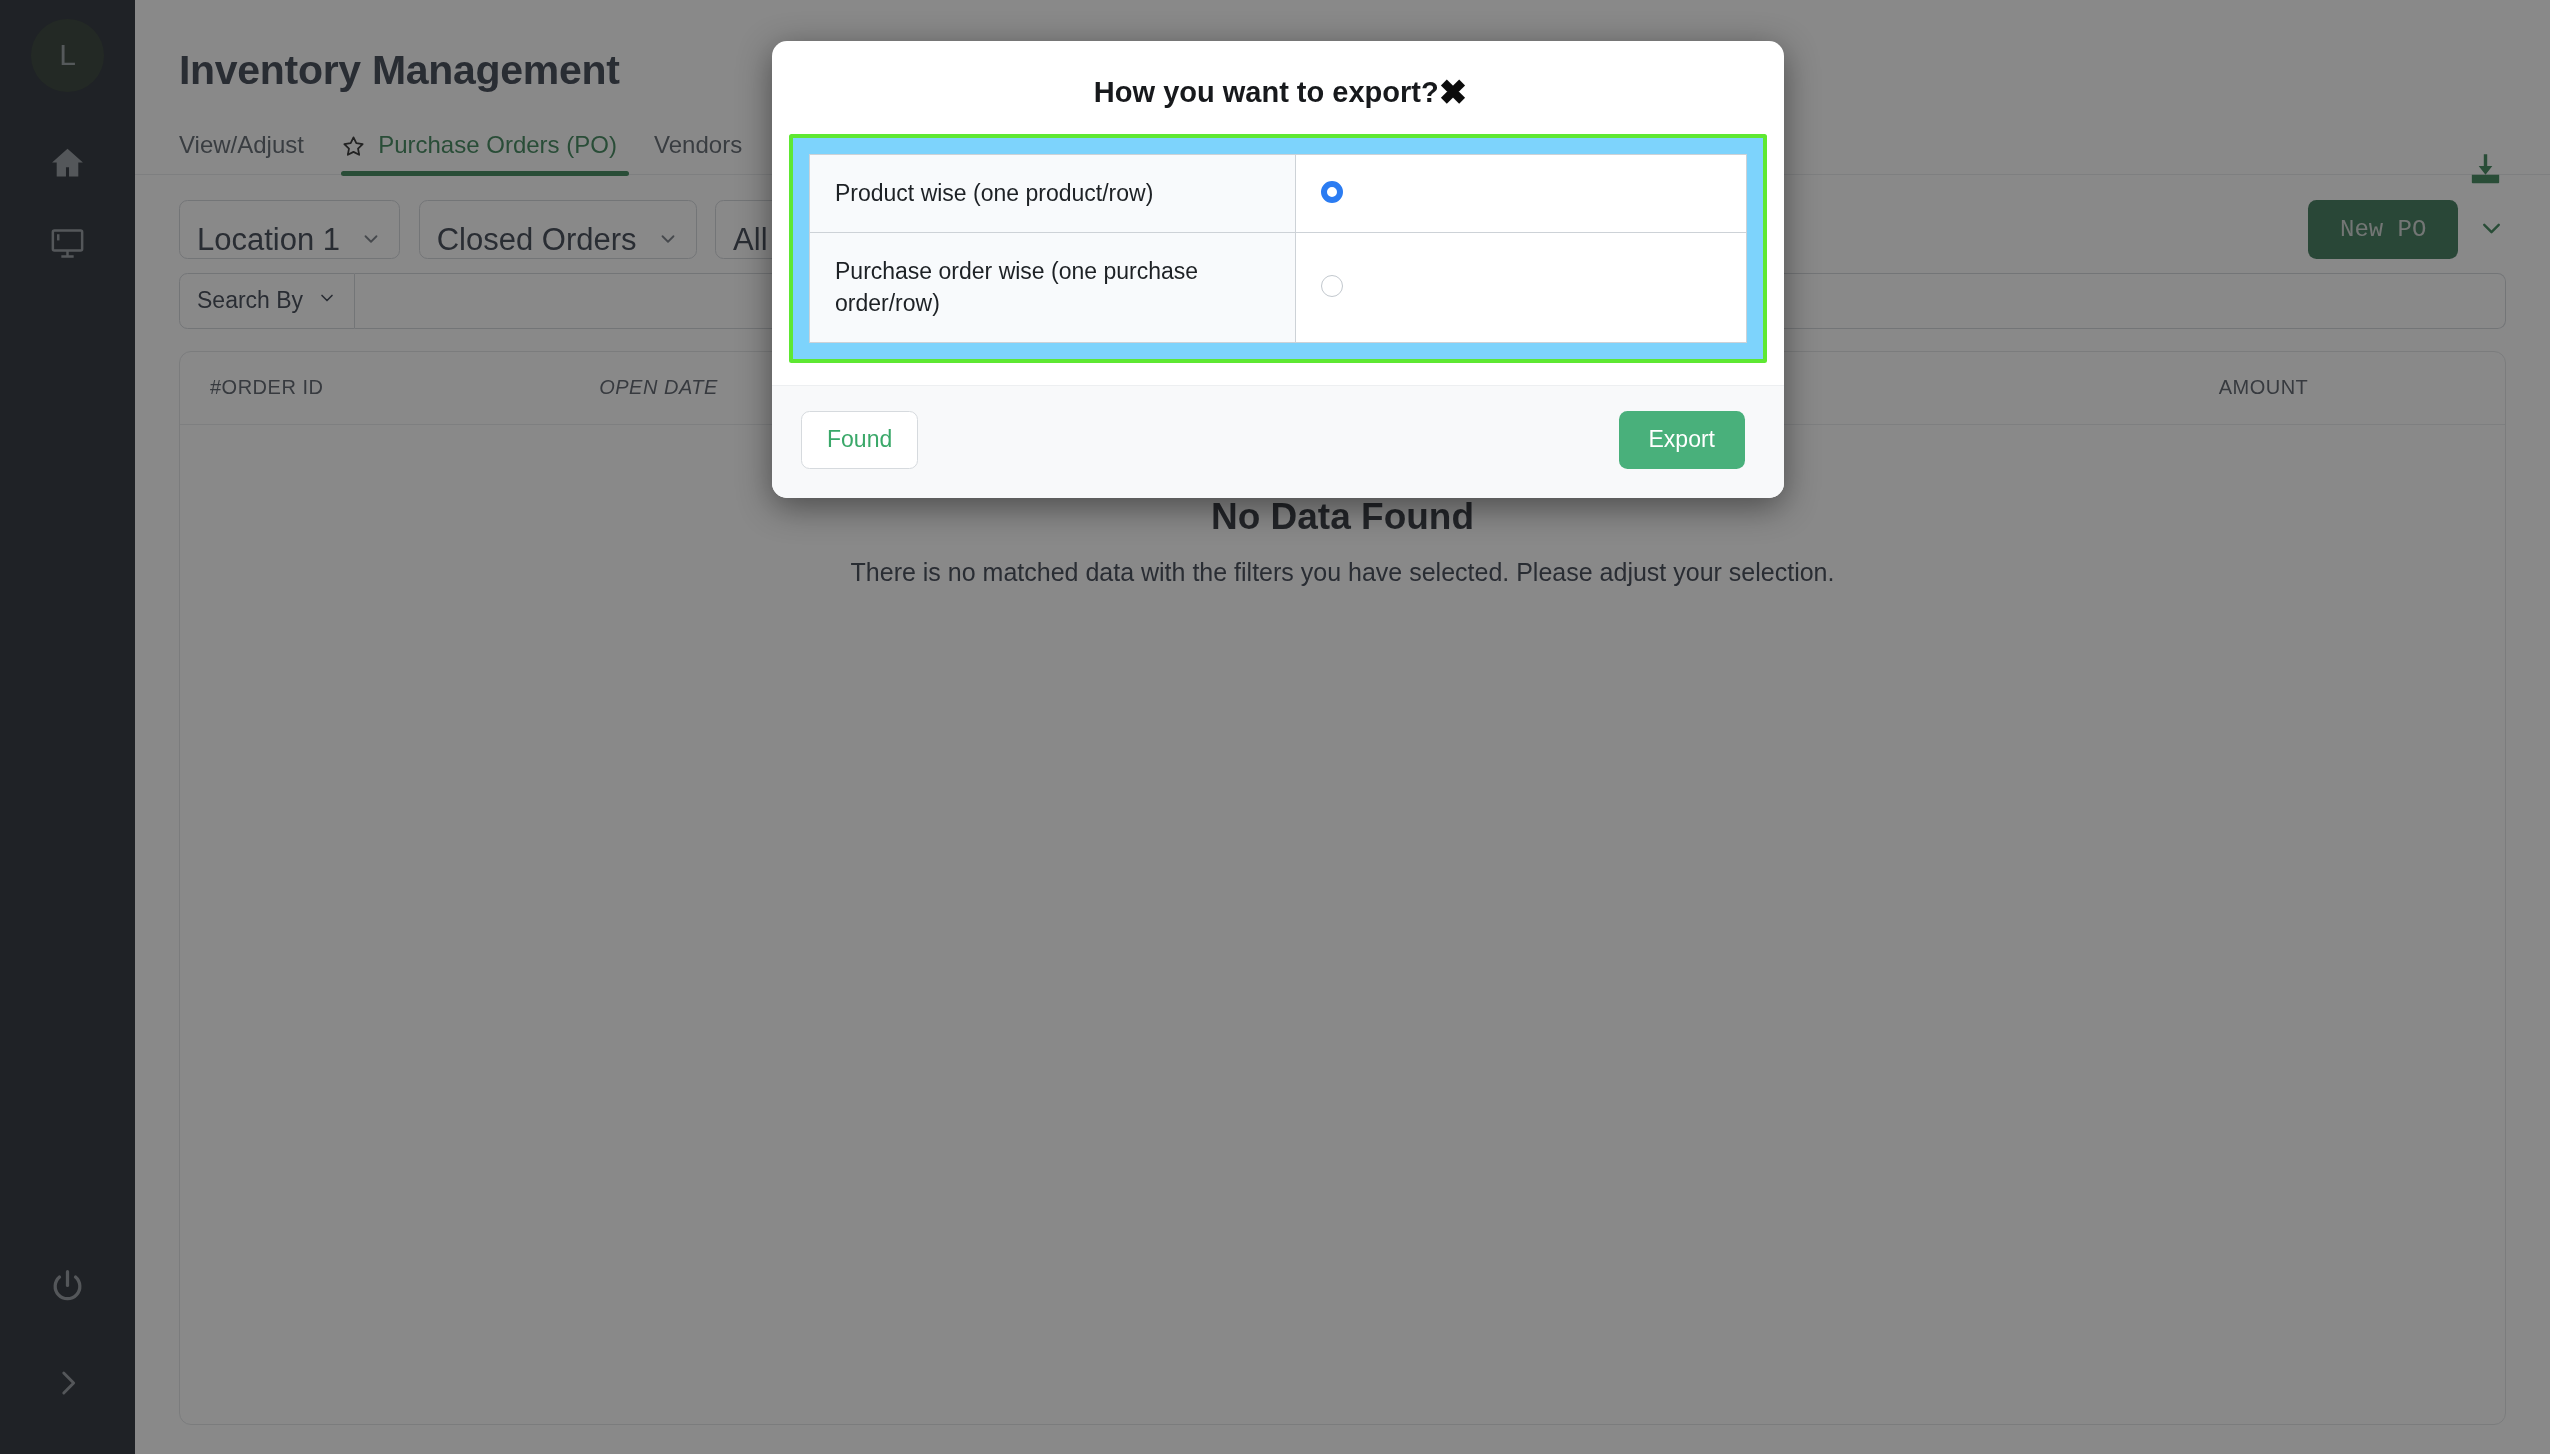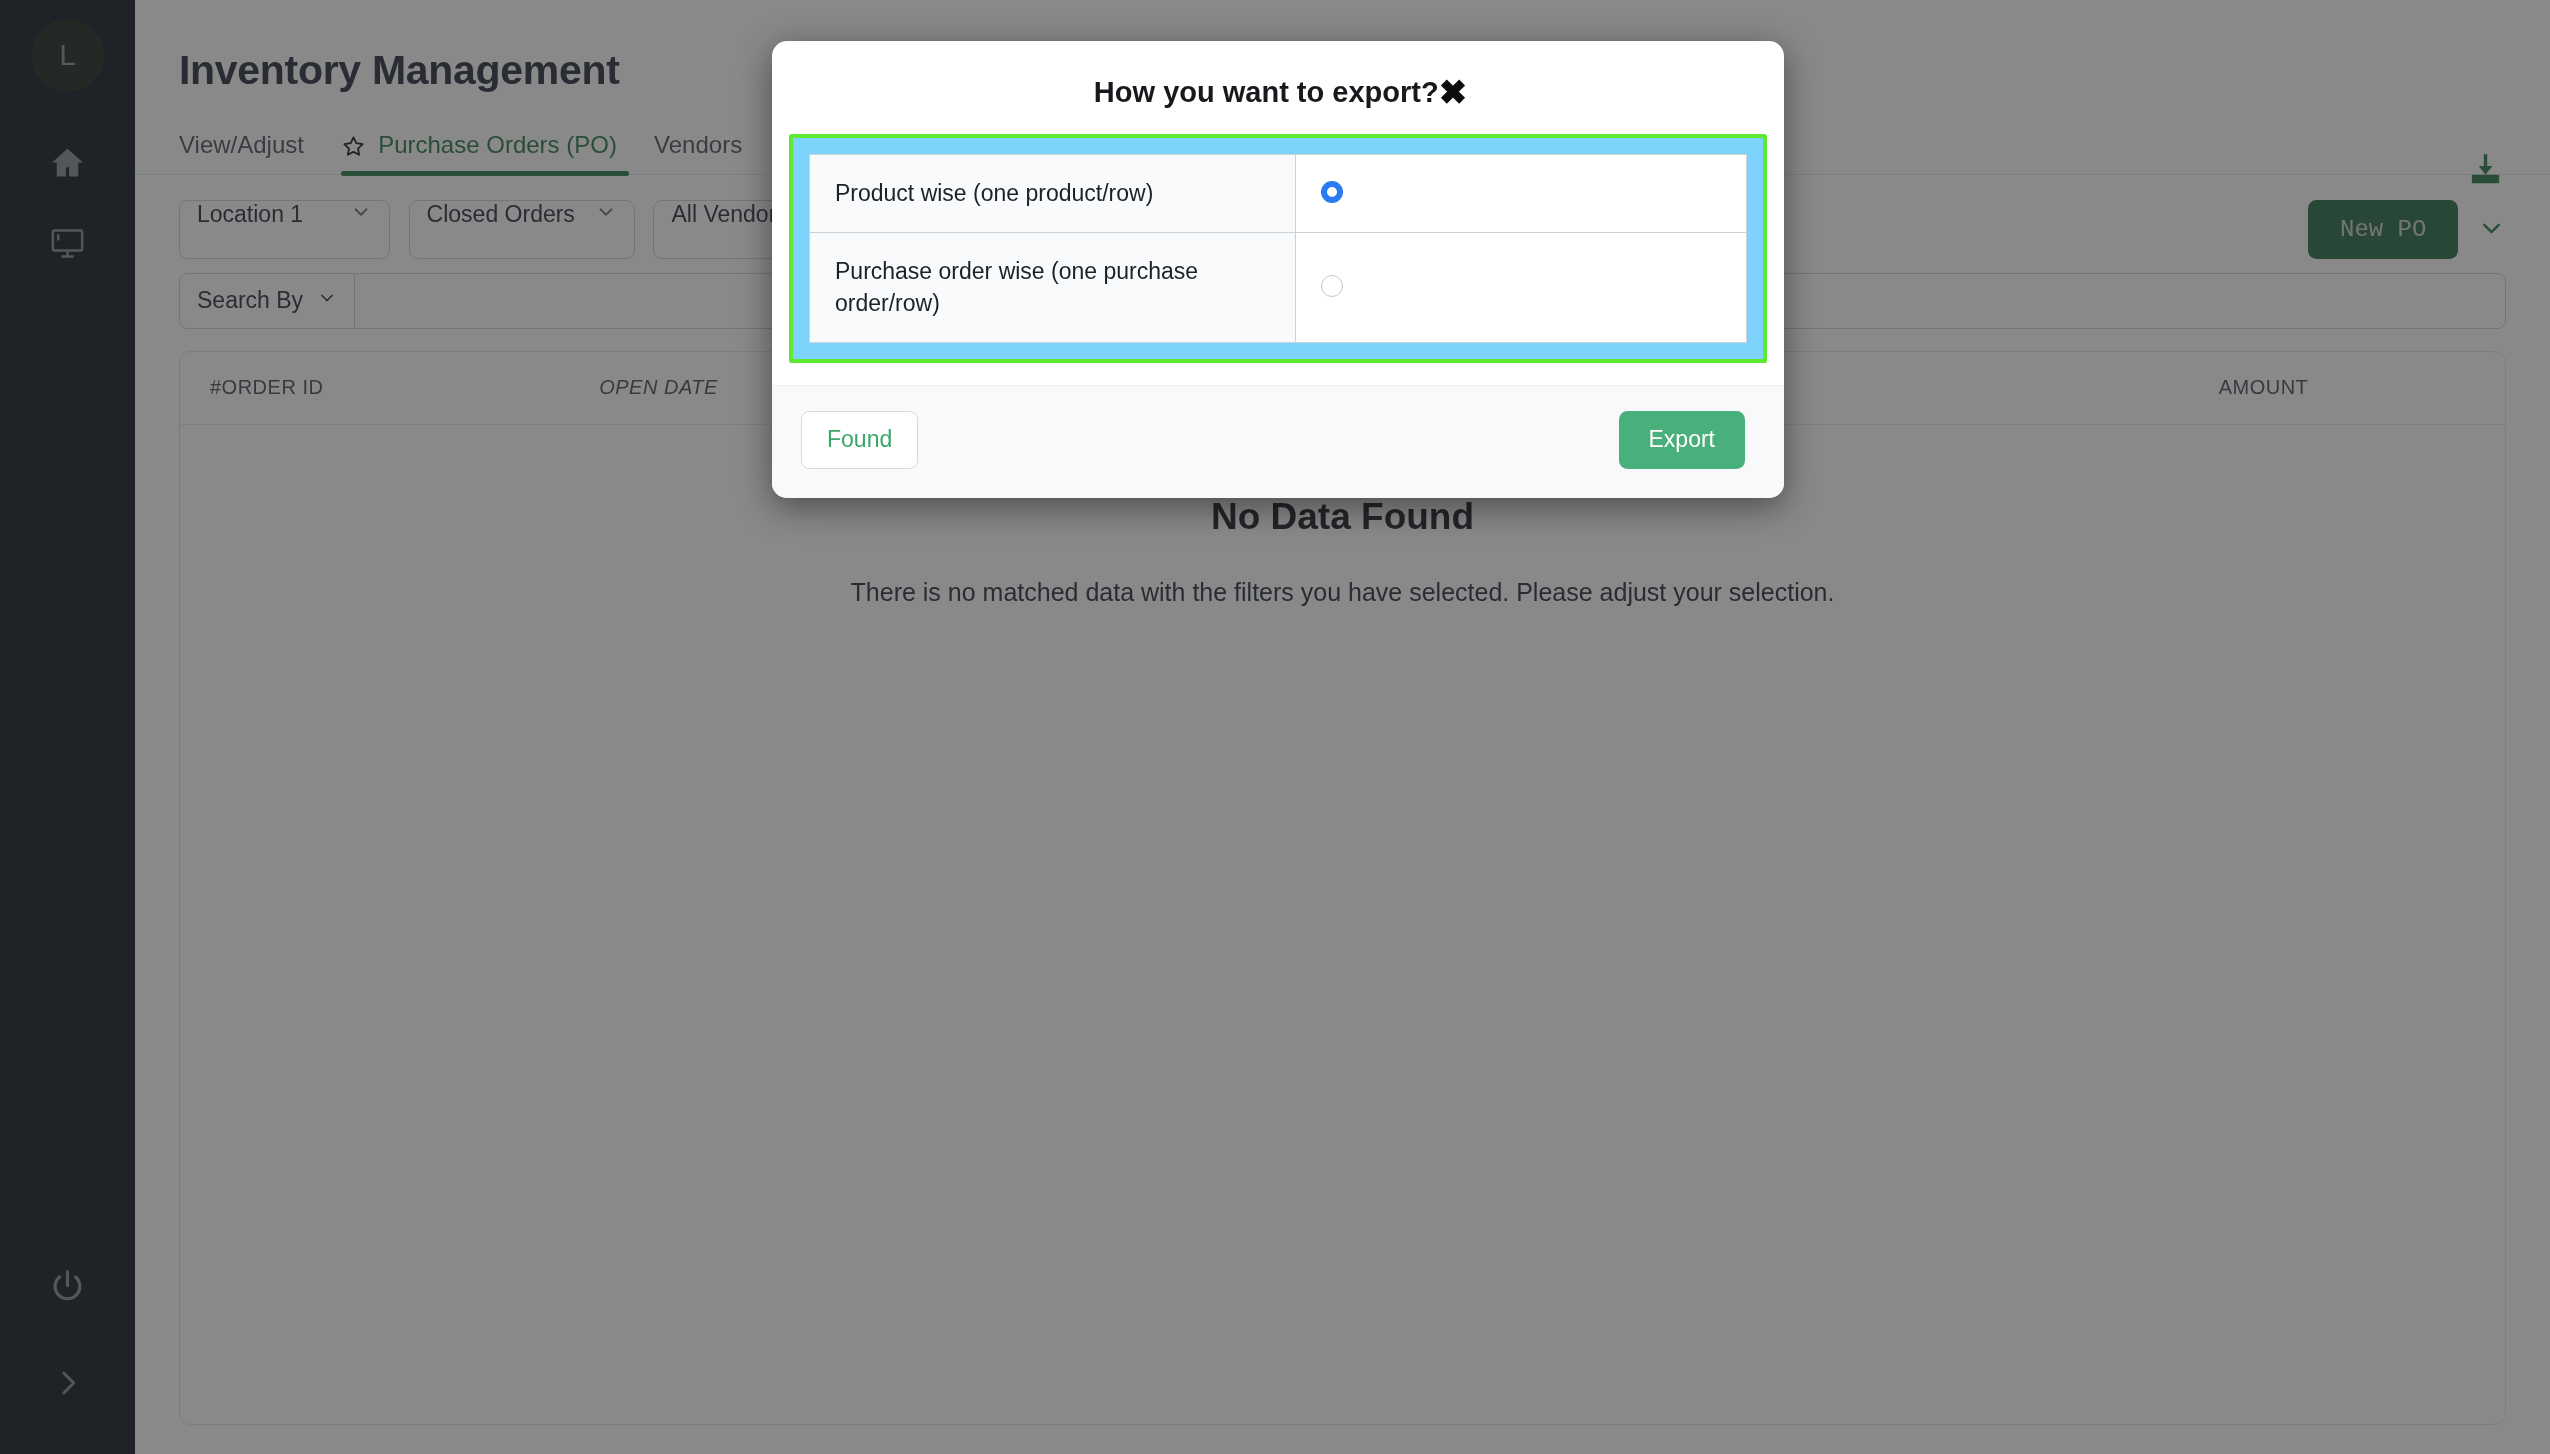--- a/index.html
+++ b/index.html
@@ -75,22 +75,22 @@
     color: #2c7a4b;
   }
 
   .filters {
     display: flex; align-items: center; gap: 18.6px;
     padding: 25px 44px 0 44px;
   }
   .select {
     height: 59px; min-width: 211px;
     border: 1.7px solid #cfd3d8; border-radius: 8.5px;
-    display: flex; align-items: flex-start; justify-content: space-between;
-    padding: 0 17px; font-size: 23px; color: #2c3342;
+    display: flex; align-items: flex-end; justify-content: space-between;
+    padding: 0 17px; font-size: 31px; color: #2c3342;
     background: #fff; gap: 20px;
   }
   .select .cv { color: #6b727b; }
   .newpo-wrap {
     margin-left: auto; display: flex; align-items: center; gap: 18.6px;
   }
   .newpo {
     background: #2c6e4b; color: #cfd6d2;
     border: none; border-radius: 8.5px;
     height: 59px; padding: 16px 32px;
@@ -124,21 +124,21 @@
   }
   .thead {
     display: flex; align-items: center;
     height: 73px; border-bottom: 1.7px solid #e6e8ea;
     padding: 0 30px;
   }
   .th { font-size: 20px; color: #4a515c; letter-spacing: 0.5px; text-align: center; }
 
   .empty {
     display: flex; flex-direction: column; align-items: center;
-    padding-top: 71px; gap: 40px;
+    padding-top: 71px; gap: 20px;
   }
   .empty-title { font-size: 37px; font-weight: 700; color: #1e232b; }
   .empty-sub { font-size: 25px; color: #2c3342; }
 
   
   .dim {
     position: absolute; inset: 0;
     background: rgba(40,40,40,0.55);
   }
 

